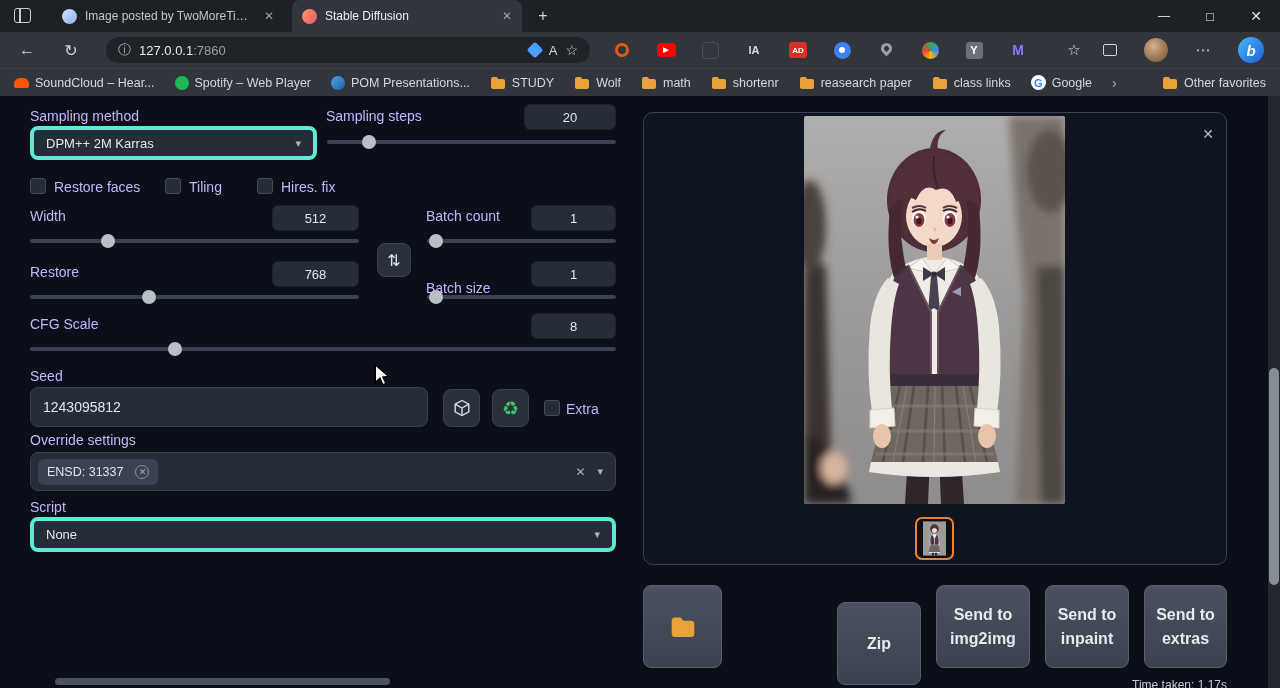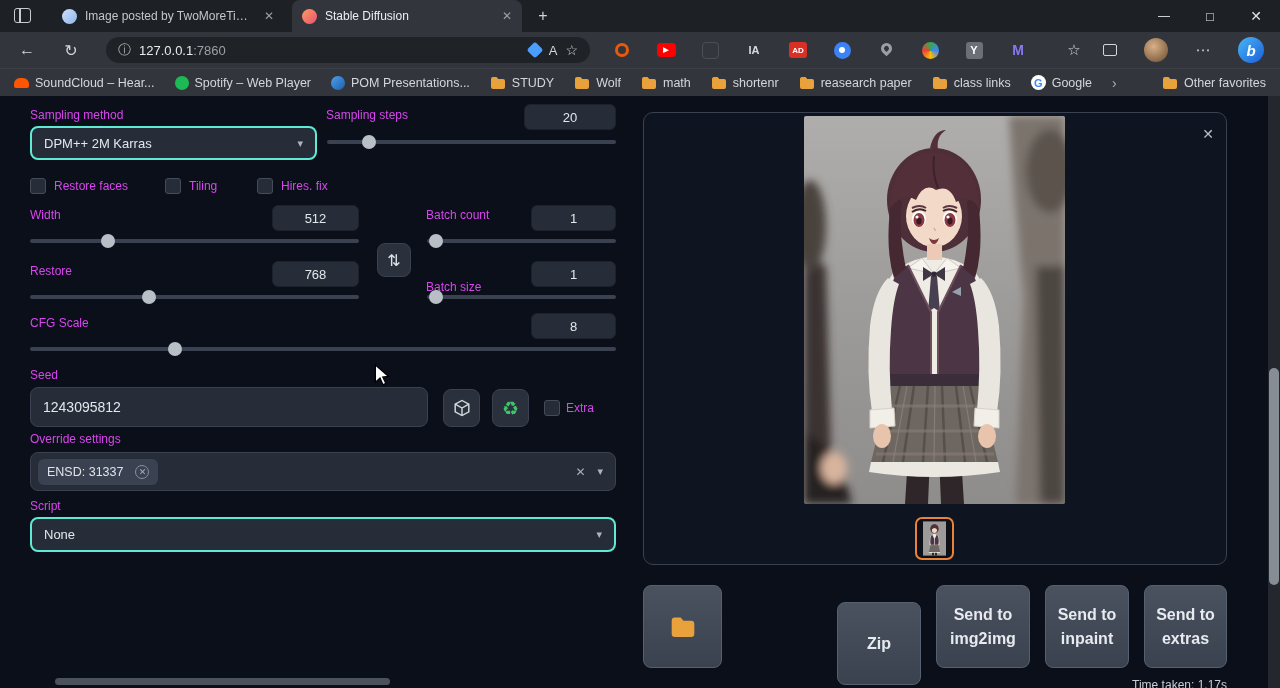--- a/index.html
+++ b/index.html
@@ -29,24 +29,24 @@
   .url .port { color:#9aa0a6; }
   .extico { position:absolute; top:8px; width:20px; height:20px; display:flex; align-items:center;
             justify-content:center; font-size:11px; font-weight:bold; color:#d7dbe1; }
   .bookmarksbar { position:absolute; left:0; top:68px; width:1280px; height:28px; background:#32363c;
                   border-top:1px solid #3c4046; display:flex; align-items:center; padding:0 14px;
                   gap:20px; color:#d3d7dc; font-size:12.5px; }
   .bm { display:flex; align-items:center; gap:6px; white-space:nowrap; }
 
   
   .page { position:absolute; left:0; top:96px; width:1280px; height:592px; background:#0b0f19; overflow:hidden; }
-  .lbl { position:absolute; color:#d946ef; font-size:12px; white-space:nowrap; }
+  .lbl { position:absolute; color:#c4b5fd; font-size:14px; white-space:nowrap; }
   .numbox { position:absolute; height:26px; background:#262c38; border:1px solid #1c212b; border-radius:6px;
             color:#e3e7ec; font-size:13px; display:flex; align-items:center; justify-content:center; }
-  .dd { position:absolute; background:#262c38; border:2px solid #5eead4; border-radius:8px;
+  .dd { position:absolute; background:#262c38; border:4px solid #5eead4; border-radius:8px;
         display:flex; align-items:center; padding:0 12px; color:#e3e7ec; font-size:13px; }
   .dd .caret { margin-left:auto; color:#aeb4bd; font-size:11px; }
   .slider { position:absolute; height:4px; background:#3a4150; border-radius:2px; }
   .knob { position:absolute; top:50%; transform:translate(-50%,-50%); width:14px; height:14px;
           border-radius:50%; background:#b9bfc7; }
   .cb { position:absolute; width:16px; height:16px; background:#262c38; border:1px solid #454c59; border-radius:3px; }
   .seedinput { position:absolute; background:#262c38; border:1px solid #3a4150; border-radius:8px;
                color:#e3e7ec; font-size:14px; padding:0 12px; font-family:"Liberation Sans",sans-serif; outline:none; }
   .toolbtn { position:absolute; width:37px; height:38px; background:#2a303c; border:1px solid #3a4150;
              border-radius:8px; display:flex; align-items:center; justify-content:center; }

